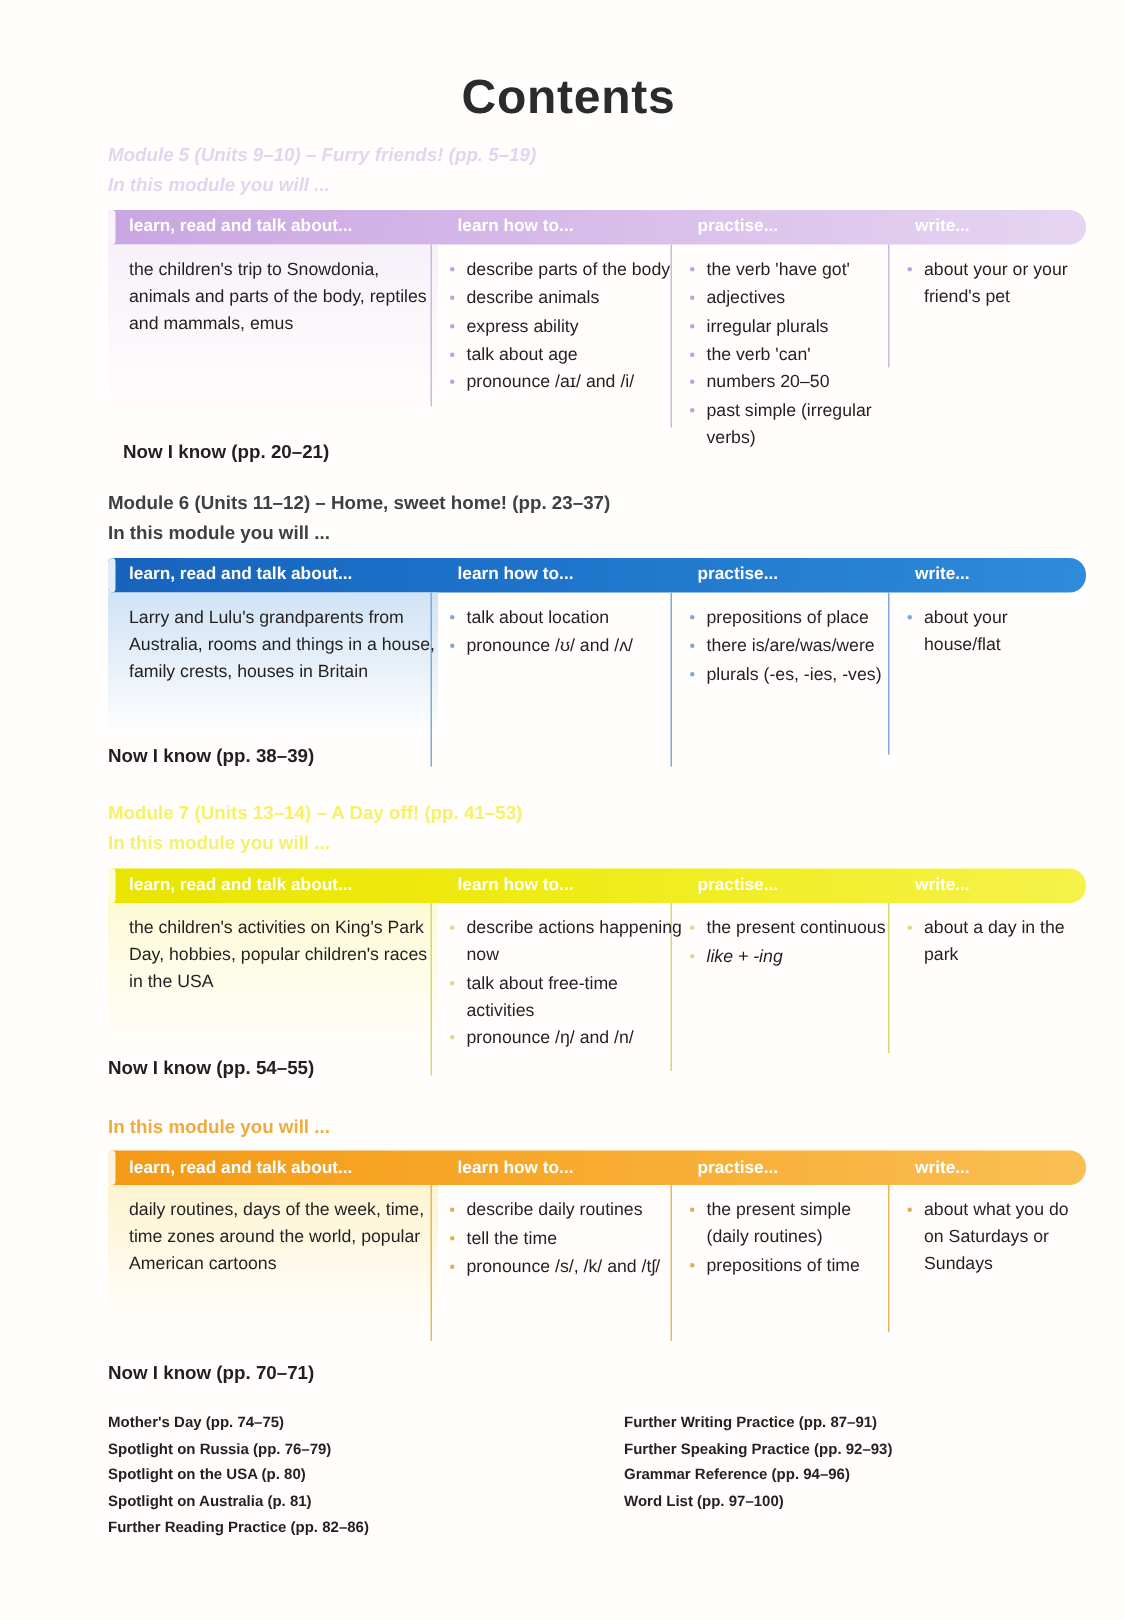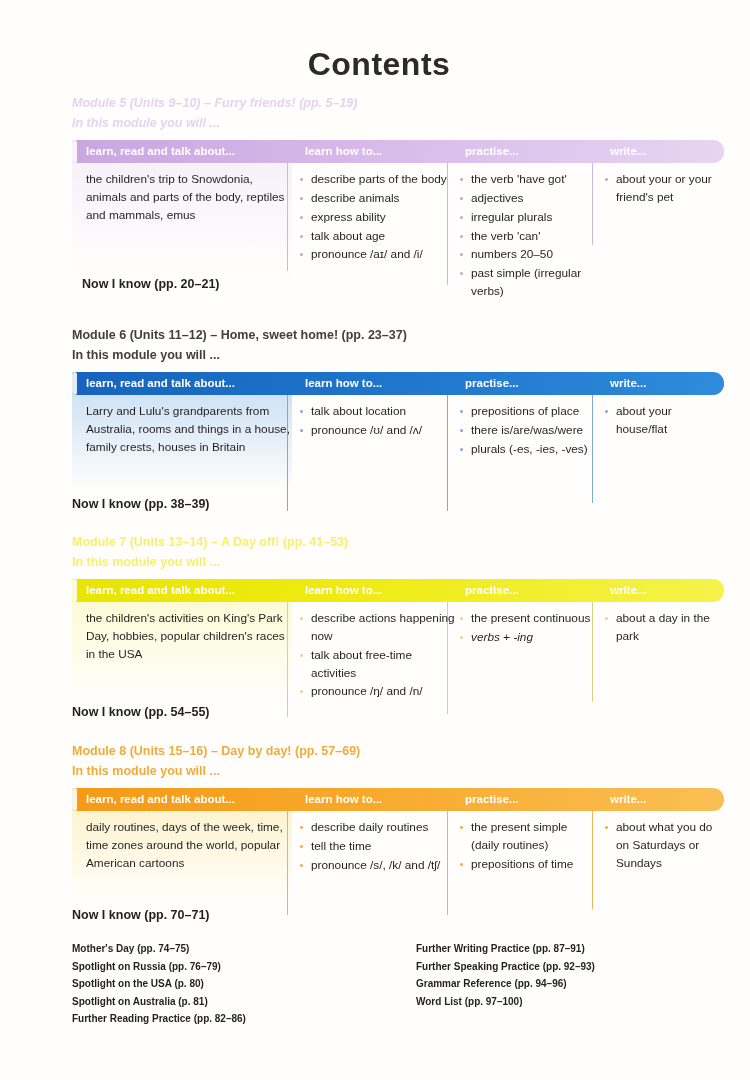--- a/index.html
+++ b/index.html
@@ -241,21 +241,21 @@
           </ul>
         </div>
         <div class="col c4">
           <ul class="bullets">
             <li>about your or your friend's pet</li>
           </ul>
         </div>
       </div>
     </div>
   </div>
-  <div class="nowiknow" style="top:277px;padding-left:10px;">Now I know (pp. 20–21)</div>
+  <div class="nowiknow" style="top:294px;padding-left:10px;">Now I know (pp. 20–21)</div>
 
   <div class="module" id="m6">
     <div class="module-heading">Module 6 (Units 11–12) – Home, sweet home! (pp. 23–37)</div>
     <div class="module-sub">In this module you will ...</div>
     <div class="tbl">
       <div class="thead">
         <span class="th c1">learn, read and talk about...</span>
         <span class="th c2">learn how to...</span>
         <span class="th c3">practise...</span>
         <span class="th c4">write...</span>
@@ -308,35 +308,34 @@
         <div class="col c2">
           <ul class="bullets">
             <li>describe actions happening now</li>
             <li>talk about free-time activities</li>
             <li>pronounce /ŋ/ and /n/</li>
           </ul>
         </div>
         <div class="col c3">
           <ul class="bullets">
             <li>the present continuous</li>
-            <li class="ital">verbs + -ing</li>
+            <li class="ital">like + -ing</li>
           </ul>
         </div>
         <div class="col c4">
           <ul class="bullets">
             <li>about a day in the park</li>
           </ul>
         </div>
       </div>
     </div>
   </div>
   <div class="nowiknow" style="top:705px;">Now I know (pp. 54–55)</div>
 
   <div class="module" id="m8">
-    <div class="module-heading">Module 8 (Units 15–16) – Day by day! (pp. 57–69)</div>
     <div class="module-sub">In this module you will ...</div>
     <div class="tbl">
       <div class="thead">
         <span class="th c1">learn, read and talk about...</span>
         <span class="th c2">learn how to...</span>
         <span class="th c3">practise...</span>
         <span class="th c4">write...</span>
       </div>
       <div class="tbody" style="height:106px;">
         <div class="tint" style="height:92px;"></div>

